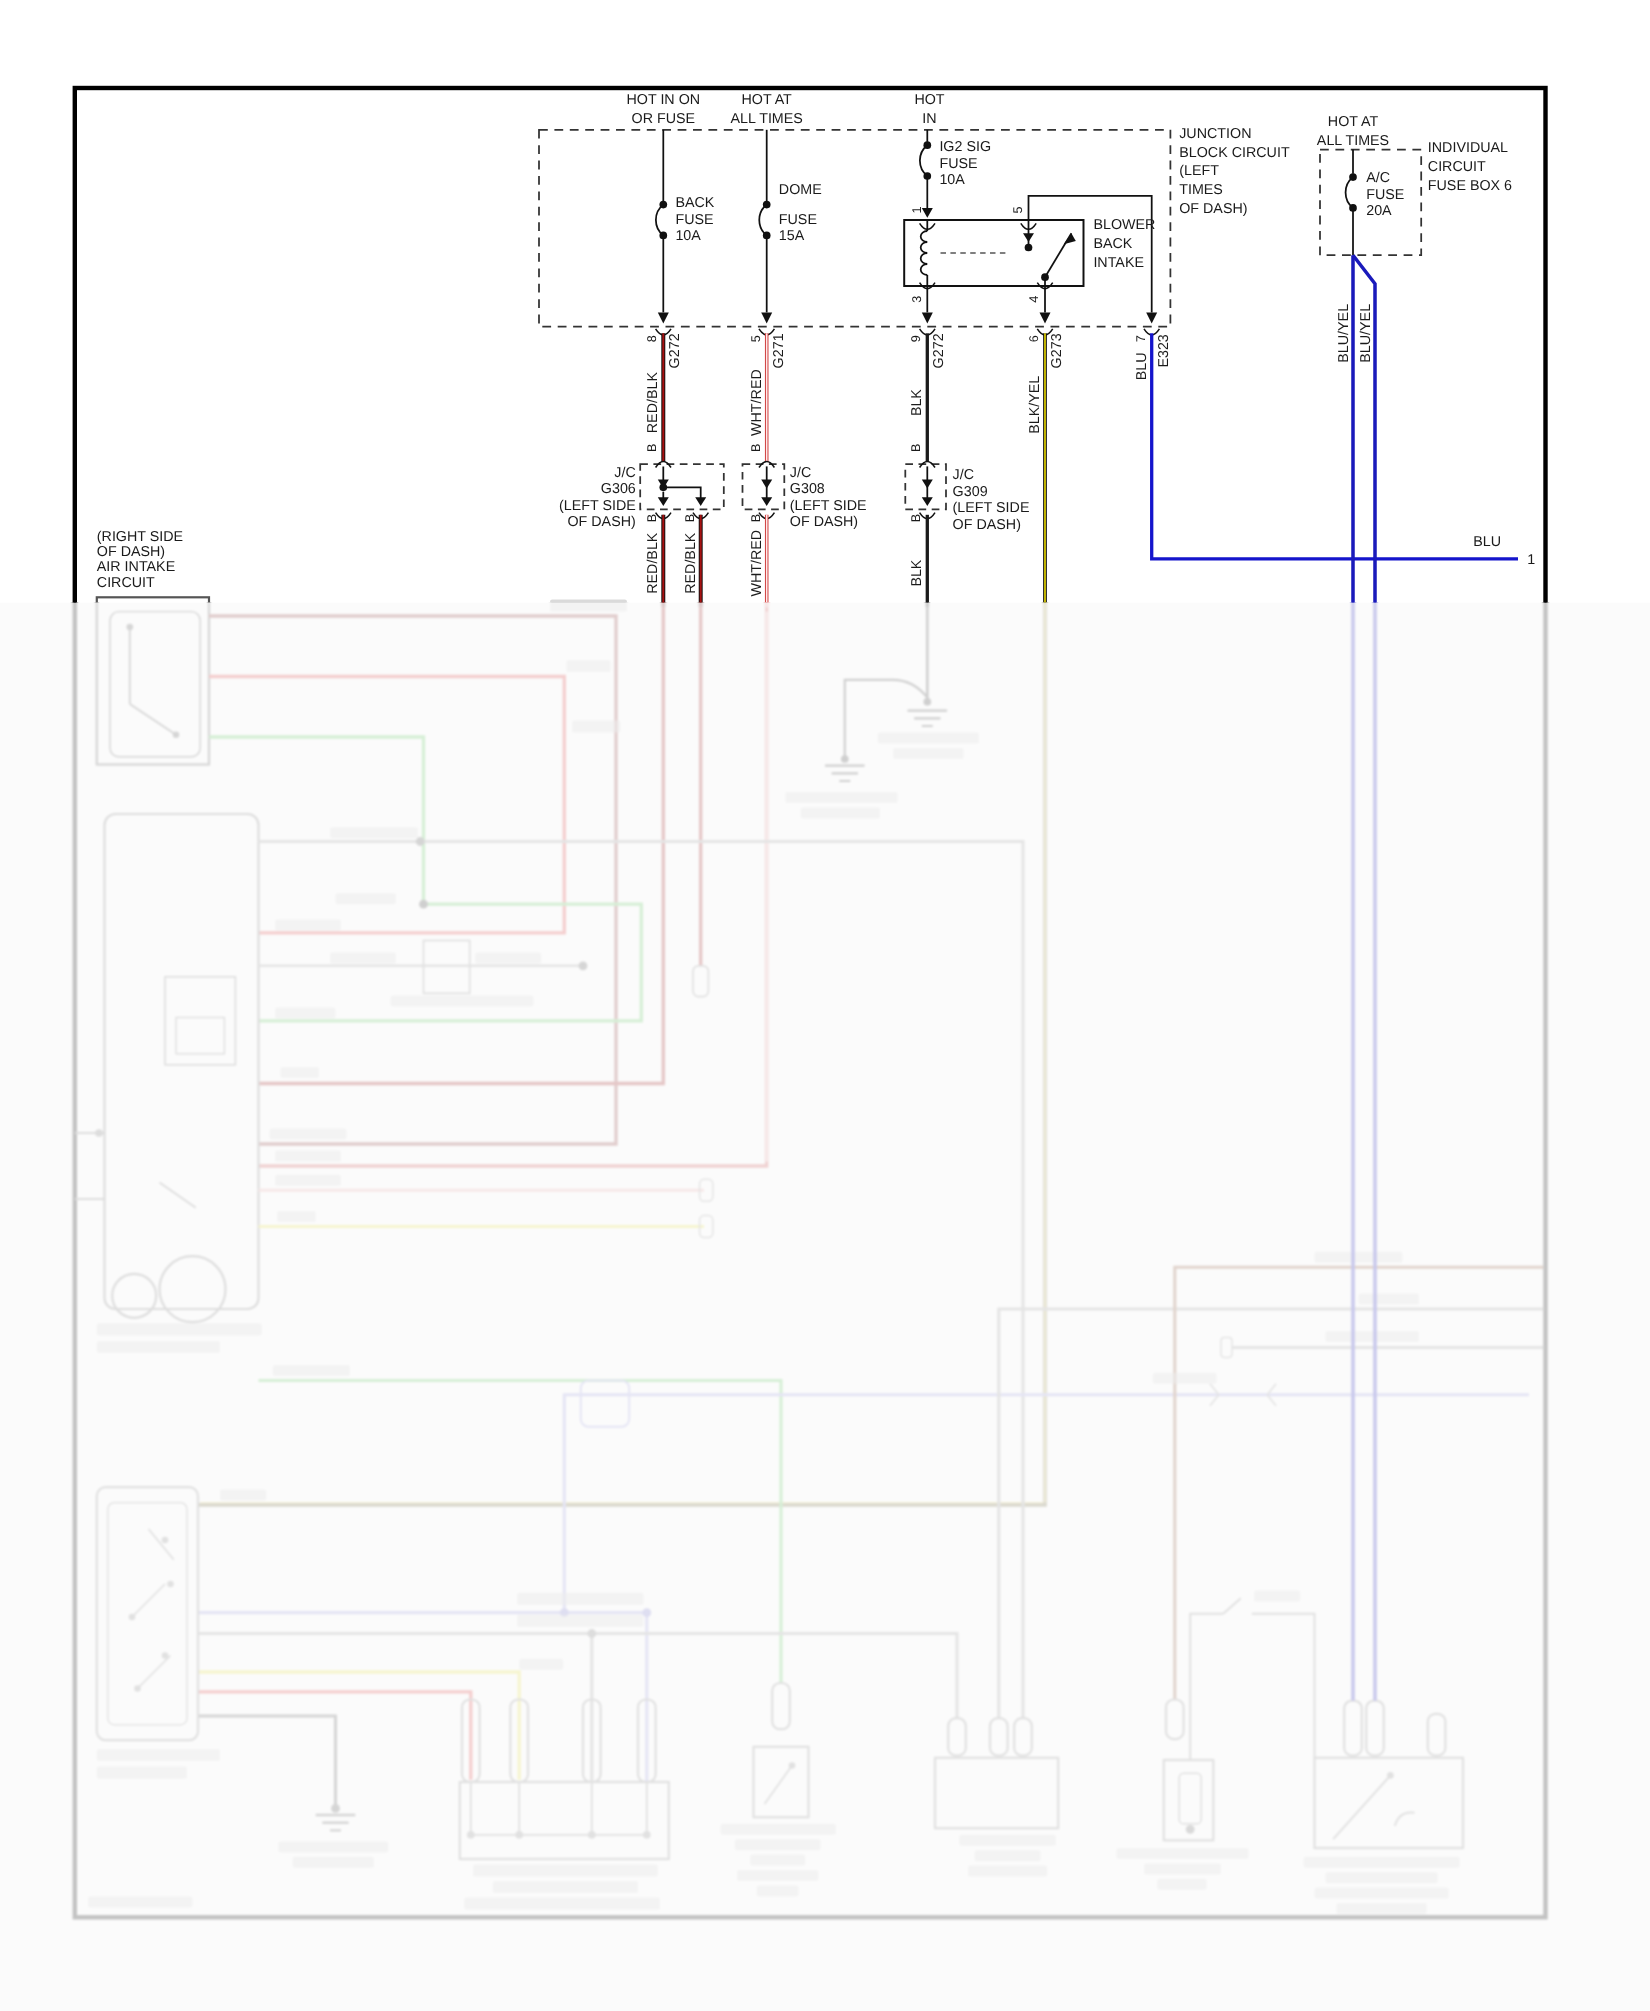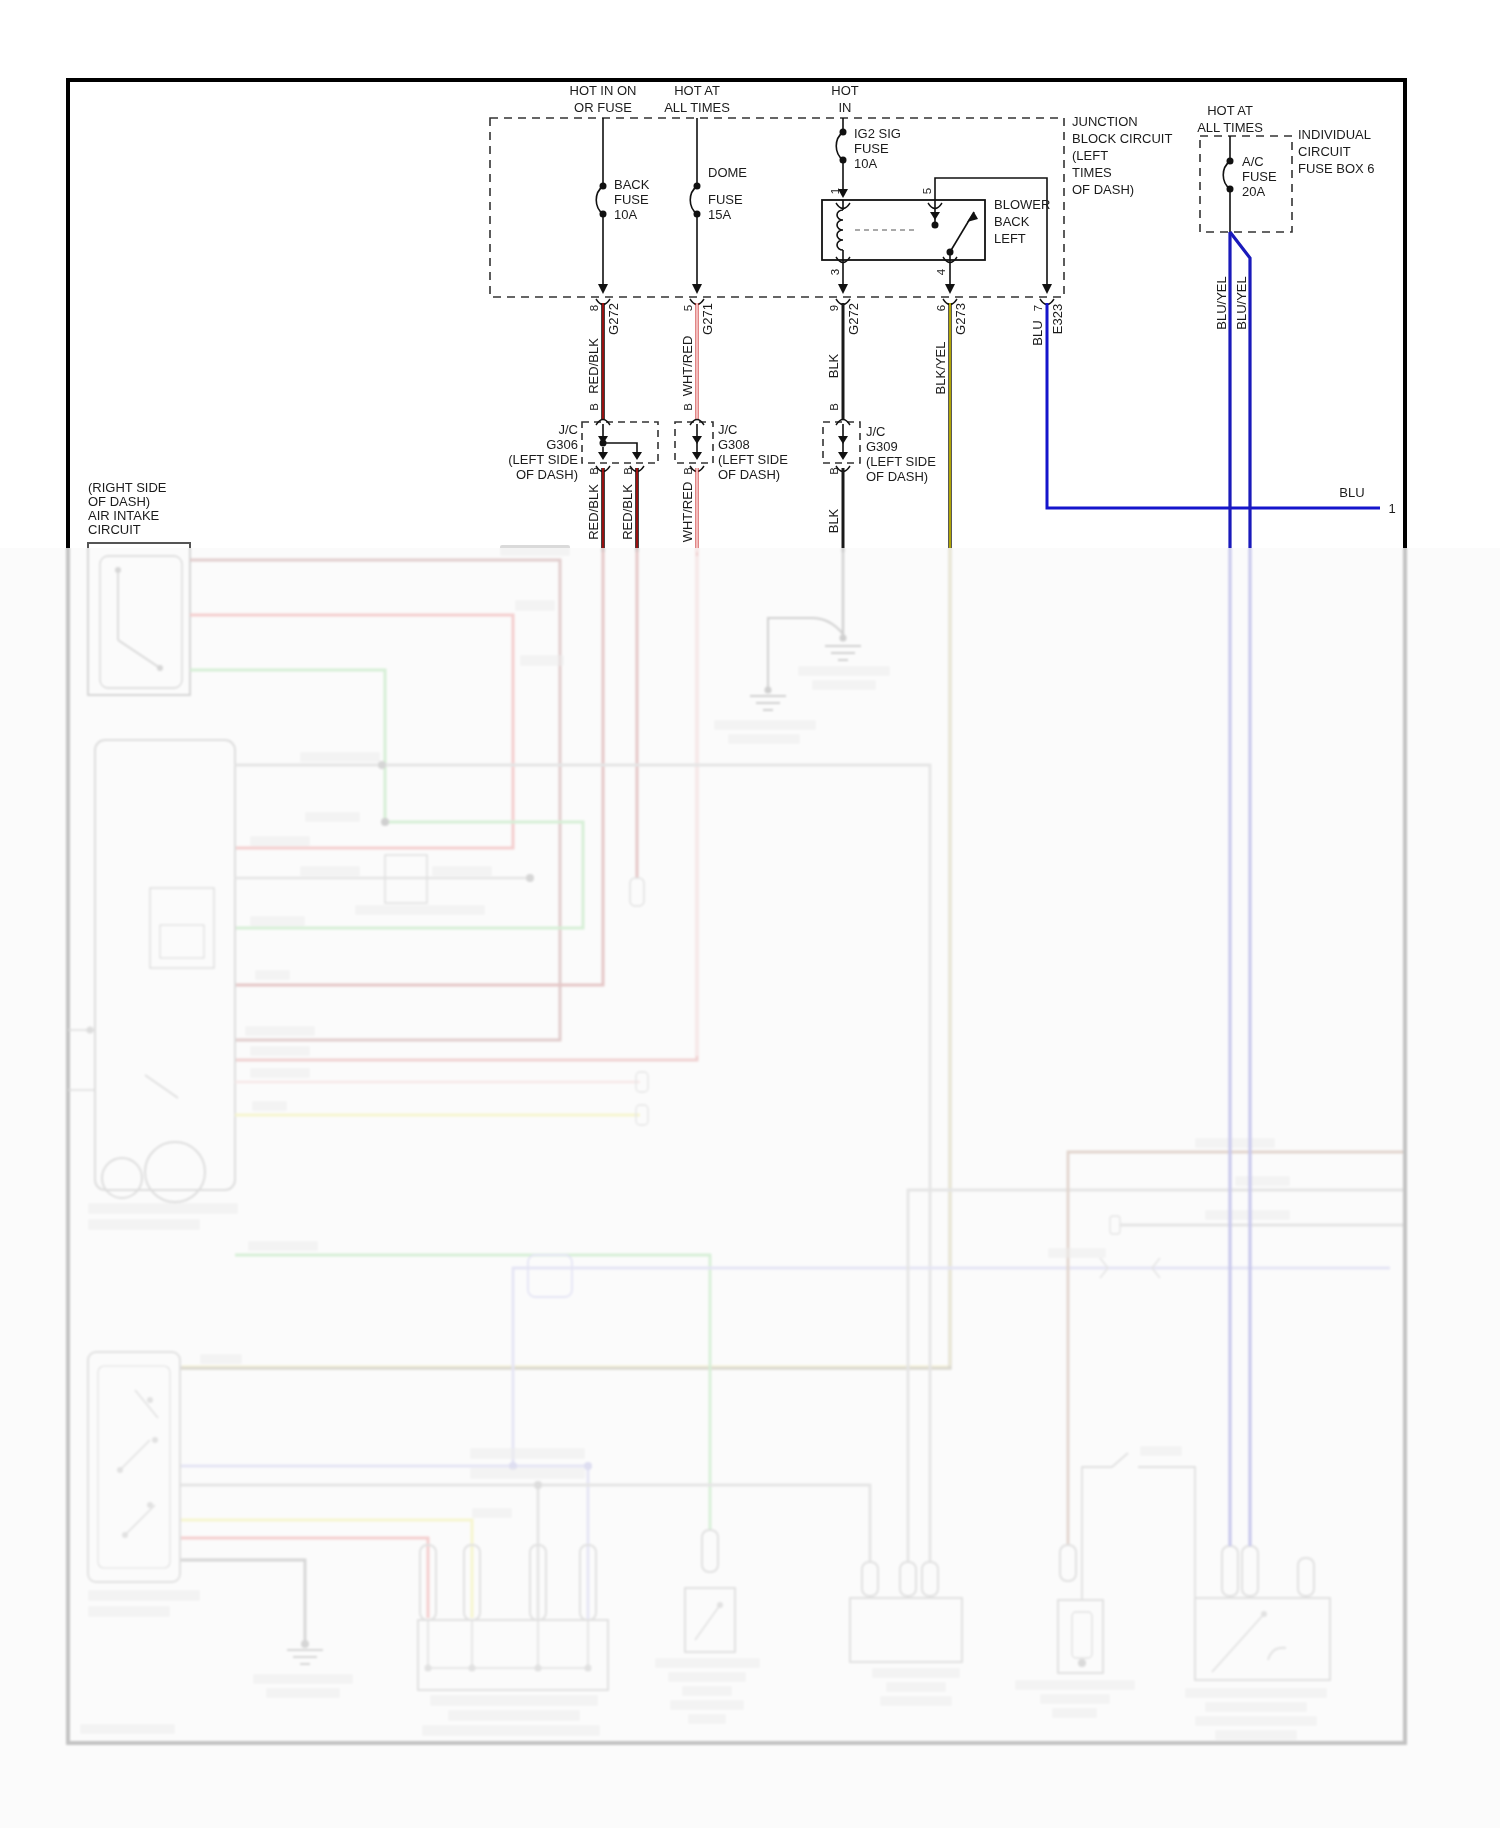--- a/index.html
+++ b/index.html
@@ -372,21 +372,21 @@
 <div class="lbl a" style="left:1072px;top:121px">JUNCTION</div>
 <div class="lbl a" style="left:1072px;top:138px">BLOCK CIRCUIT</div>
 <div class="lbl a" style="left:1072px;top:155px">(LEFT</div>
 <div class="lbl a" style="left:1072px;top:172px">TIMES</div>
 <div class="lbl a" style="left:1072px;top:189px">OF DASH)</div>
 <div class="lbl a" style="left:1298px;top:134px">INDIVIDUAL</div>
 <div class="lbl a" style="left:1298px;top:151px">CIRCUIT</div>
 <div class="lbl a" style="left:1298px;top:168px">FUSE BOX 6</div>
 <div class="lbl a" style="left:994px;top:204px">BLOWER</div>
 <div class="lbl a" style="left:994px;top:221px">BACK</div>
-<div class="lbl a" style="left:994px;top:238px">LEFT</div>
+<div class="lbl a" style="left:994px;top:238px">INTAKE</div>
 
 <div class="lbl r sm" style="left:835px;top:191px">1</div>
 <div class="lbl r sm" style="left:927px;top:191px">5</div>
 <div class="lbl r sm" style="left:835px;top:272px">3</div>
 <div class="lbl r sm" style="left:941px;top:272px">4</div>
 
 <div class="lbl r sm" style="left:594px;top:308px">8</div>
 <div class="lbl r" style="left:613px;top:319px">G272</div>
 <div class="lbl r sm" style="left:688px;top:308px">5</div>
 <div class="lbl r" style="left:707px;top:319px">G271</div>

